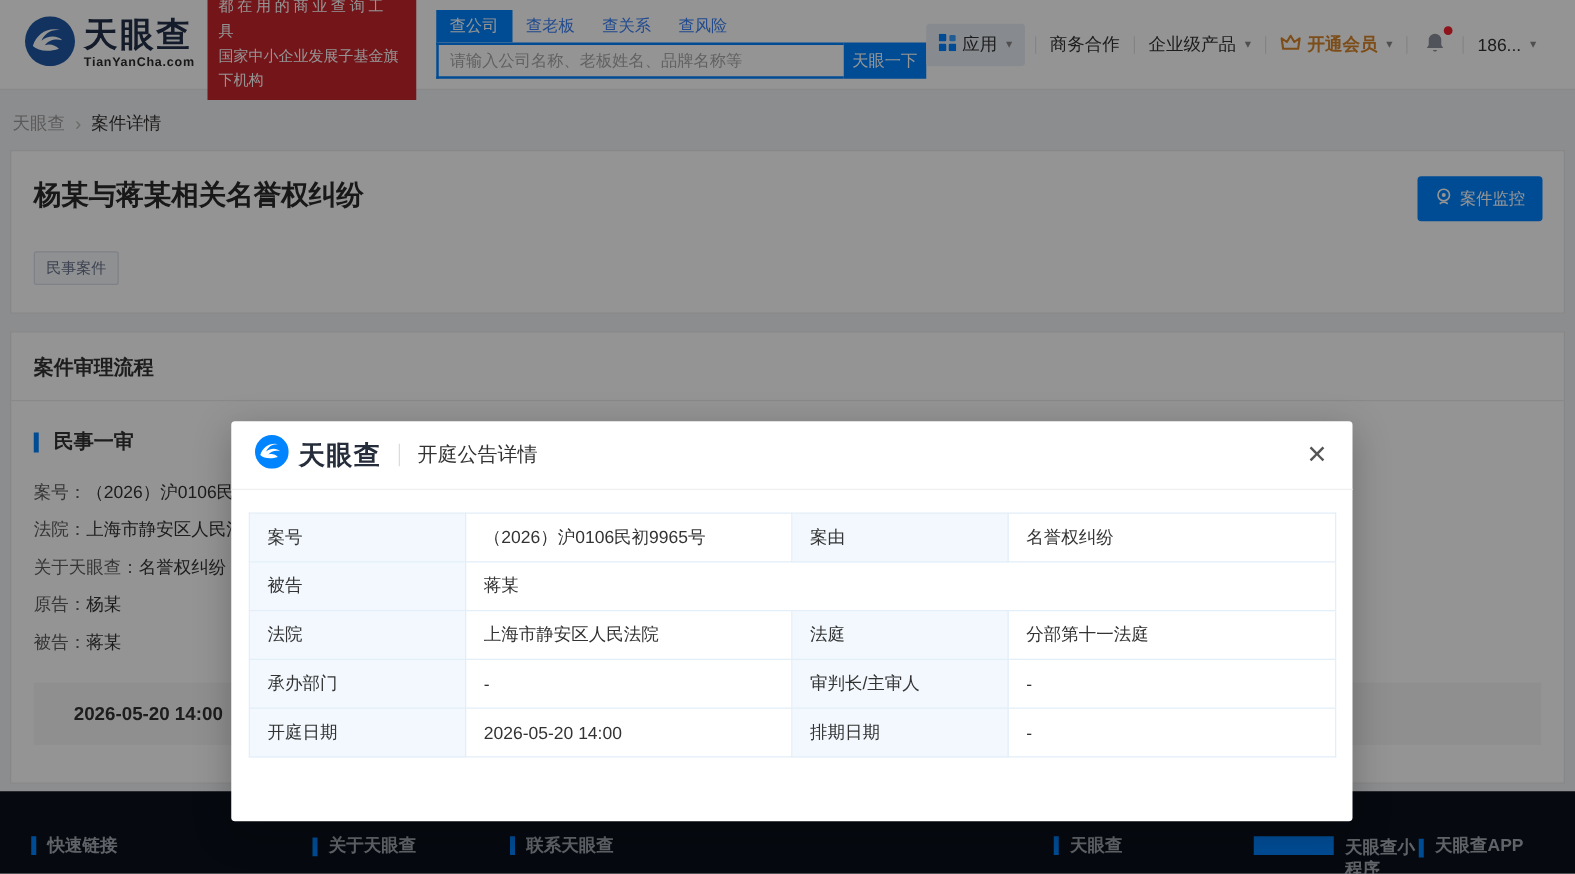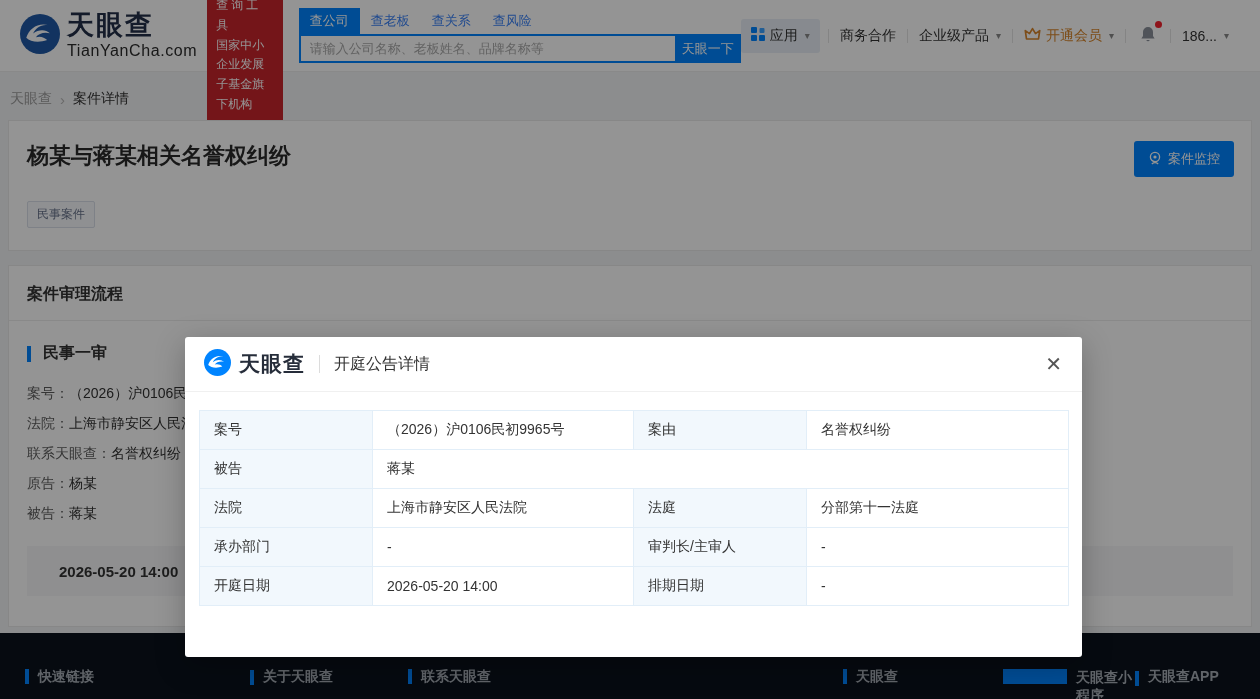--- a/index.html
+++ b/index.html
@@ -9,56 +9,56 @@
     overflow: hidden;
     background: #f2f3f5;
     font-family: "Liberation Sans", "DejaVu Sans", sans-serif;
     color: #333;
   }
   
   .navbar { height:72px; background:#fff; display:flex; align-items:center;
             padding:0 20px; border-bottom:1px solid #ececec; }
   .logo { display:flex; align-items:center; gap:7px; cursor:pointer; }
   .logo-text .brand { font-size:27px; font-weight:700; color:#243049; line-height:1; letter-spacing:2px; }
-  .logo-text .domain { font-size:16px; color:#2b2b2b; font-weight:400; letter-spacing:.6px; margin-top:3px; }
+  .logo-text .domain { font-size:10px; color:#2b2b2b; font-weight:700; letter-spacing:.6px; margin-top:3px; }
   .promo-badge { background:#c9252c; color:#fff; font-size:12px; padding:5px 9px;
                  margin-left:10px; line-height:1.65; }
   .promo-badge .l1 { letter-spacing:3px; }
   .search { margin-left:16px; }
   .search-tabs { display:flex; }
   .search-tab { font-size:13px; padding:4px 11px; color:#3b82f6; cursor:pointer; }
   .search-tab.active { background:#0084ff; color:#fff; }
   .search-row { display:flex; }
-  .search-input { width:376px; height:29px; border:2px solid #0084ff; border-right:none;
+  .search-input { width:326px; height:29px; border:2px solid #0084ff; border-right:none;
                   padding:0 9px; font-size:13px; outline:none; color:#333;
                   font-family:"Liberation Sans","DejaVu Sans",sans-serif; }
   .search-input::placeholder { color:#a9a9a9; }
   .search-btn { width:66px; height:29px; background:#0084ff; color:#fff; border:none;
                 font-size:13px; cursor:pointer; }
   .nav-right { margin-left:auto; display:flex; align-items:center; font-size:14px; color:#333; }
   .nav-item { display:flex; align-items:center; gap:5px; padding:0 11px; white-space:nowrap; cursor:pointer; }
   .nav-item.apps { background:#e8eef6; border-radius:3px; padding:8px 10px; margin-right:8px; }
   .caret { font-size:10px; color:#888; margin-left:2px; }
-  .vip { color:#d7862c; font-weight:400; }
+  .vip { color:#d7862c; font-weight:700; }
   .vdiv { width:1px; height:14px; background:#e3e3e3; }
   .bell-wrap { position:relative; padding:0 13px; cursor:pointer; display:flex; align-items:center; }
   .bell-dot { position:absolute; top:-4px; right:8px; width:7px; height:7px;
               background:#f5222d; border-radius:50%; }
   
   .breadcrumb { padding:18px 2px 12px 10px; font-size:14px; display:flex; align-items:center; gap:8px; }
   .bc-home { color:#9b9b9b; cursor:pointer; }
   .bc-sep { color:#b5b5b5; font-size:15px; }
   .bc-current { color:#333; }
   
   .card { background:#fff; border:1px solid #e9e9e9; margin:0 8px; }
   .title-card { padding:20px 18px 22px; position:relative; }
   .case-title { font-size:22px; font-weight:700; color:#2a2a2a;font-family:Liberation Mono, monospace; }
   .case-tag { display:inline-block; margin-top:30px; font-size:12px; color:#67728a;
               border:1px solid #d9dee8; background:#f7f9fc; padding:4px 9px; border-radius:2px; }
-  .monitor-btn { position:absolute; right:17px; top:20px; display:flex; align-items:center; gap:6px;
+  .monitor-btn { position:absolute; right:17px; top:20px; display:flex; gap:6px;
                  background:#0084ff; color:#fff; font-size:13px; padding:9px 14px;
                  border-radius:3px; border:none; cursor:pointer; }
   .process-card { margin-top:14px; padding-bottom:30px; }
   .section-header { font-size:16px; font-weight:700; color:#333; padding:18px 18px 15px;
                     border-bottom:1px solid #ededed; }
   .stage-title { margin:22px 18px 0; font-size:16px; font-weight:700; color:#333;
                  display:flex; align-items:center; }
   .stage-bar { width:4px; height:16px; background:#0084ff; margin-right:12px; }
   .fields { margin:14px 18px 0; }
   .field { font-size:14px; color:#333; line-height:30px; }
@@ -204,21 +204,21 @@
     <span>民事一审</span>
   </div>
   <div class="fields">
     <div class="field">
       <span class="lab">案号：</span><span>（2026）沪0106民初9965号</span>
     </div>
     <div class="field">
       <span class="lab">法院：</span><span>上海市静安区人民法院</span>
     </div>
     <div class="field">
-      <span class="lab">联系天眼查：</span><span>名誉权纠纷</span>
+      <span class="lab">关于天眼查：</span><span>名誉权纠纷</span>
     </div>
     <div class="field">
       <span class="lab">原告：</span><span>杨某</span>
     </div>
     <div class="field">
       <span class="lab">被告：</span><span>蒋某</span>
     </div>
   </div>
   <div class="timeline-row">
     <span class="timeline-date">2026-05-20 14:00</span>

